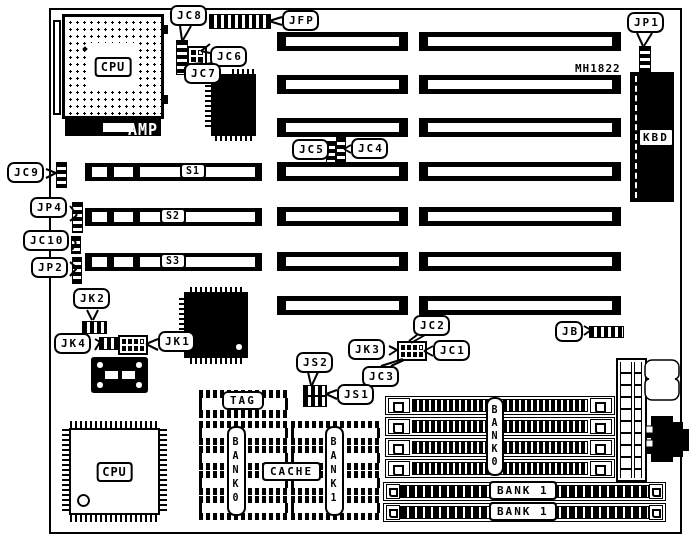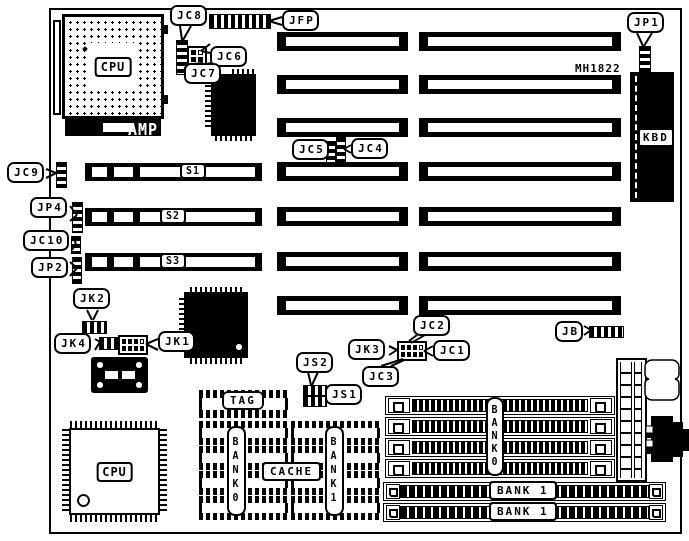--- a/index.html
+++ b/index.html
@@ -400,16 +400,16 @@
   <div class="callout" style="left:23px;top:230px;">JC10</div>
   <div class="callout" style="left:31px;top:257px;">JP2</div>
   <div class="callout" style="left:73px;top:288px;">JK2</div>
   <div class="callout" style="left:54px;top:333px;">JK4</div>
   <div class="callout" style="left:158px;top:331px;">JK1</div>
   <div class="callout" style="left:413px;top:315px;">JC2</div>
   <div class="callout" style="left:348px;top:339px;">JK3</div>
   <div class="callout" style="left:433px;top:340px;">JC1</div>
   <div class="callout" style="left:362px;top:366px;">JC3</div>
   <div class="callout" style="left:296px;top:352px;">JS2</div>
-  <div class="callout" style="left:325px;top:384px;">JS1</div>
+  <div class="callout" style="left:337px;top:384px;">JS1</div>
   <div class="callout" style="left:555px;top:321px;">JB</div>
 
 </div>
 
 </body></html>

